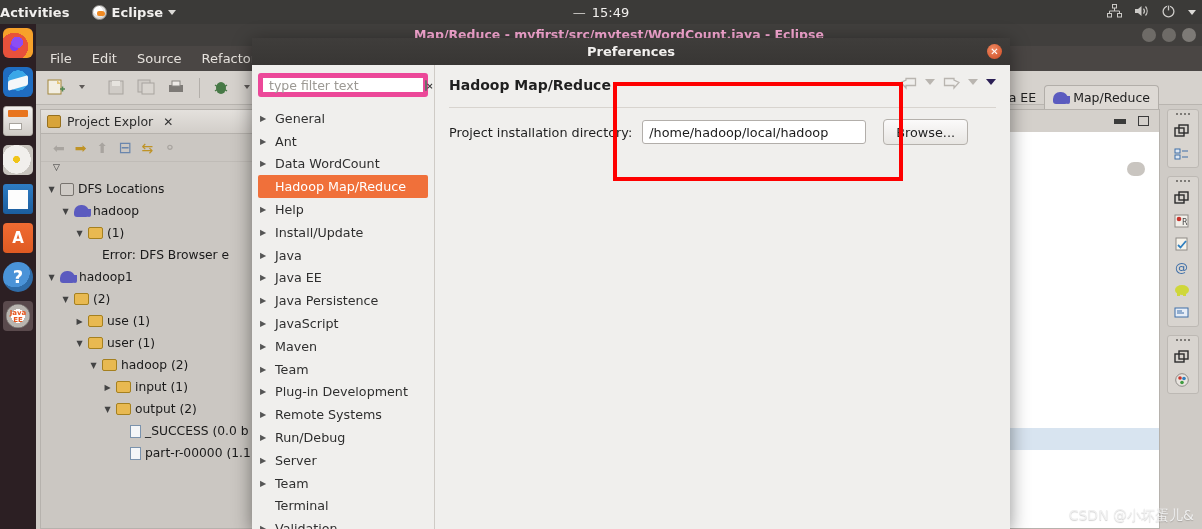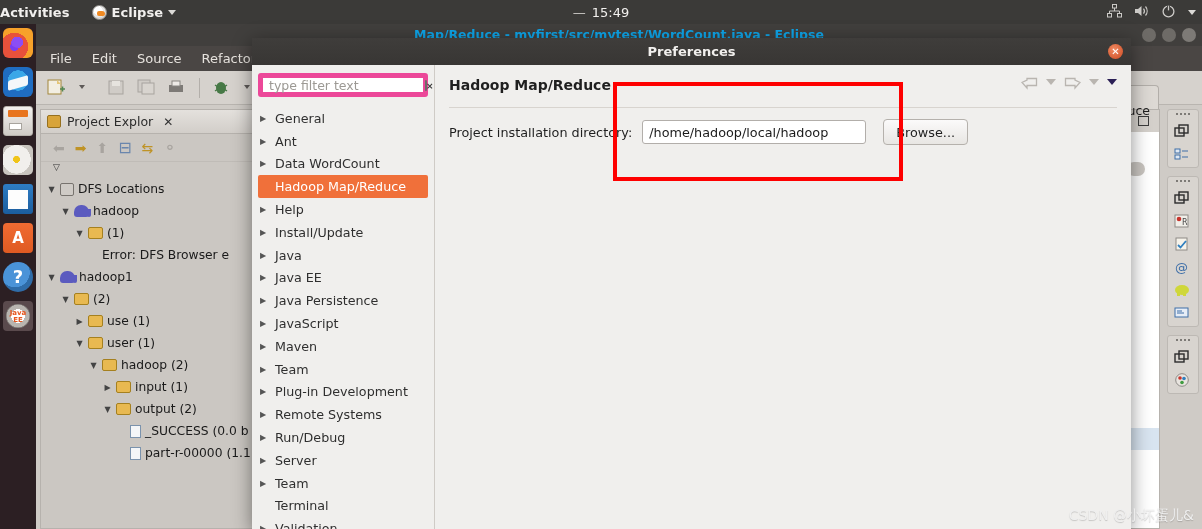--- a/index.html
+++ b/index.html
@@ -57,21 +57,21 @@
   .lico.help { background: radial-gradient(circle at 40% 35%, #4a93d8 0 55%, #2f6ca8 56% 100%); border-radius:50%; }
   .lico.help::after { content:"?"; position:absolute; inset:0; color:#fff; font:700 18px/30px "DejaVu Sans",sans-serif; text-align:center; }
   .lico.eclipse { background:#5a4a4d; border-radius:4px; }
   .lico.eclipse::after { content:""; position:absolute; inset:3px; border-radius:50%;
      background: radial-gradient(circle at 50% 50%, #ffffff 0 40%, #b9b5b0 41% 66%, #8d8a86 67% 100%); }
   .lico .eetag { position:absolute; left:2px; top:9px; right:2px; z-index:3; color:#e8581f; font:700 7px/7px "DejaVu Sans",sans-serif; text-align:center; }
 
   
   #eclipse { position: absolute; left: 36px; top: 24px; width: 1166px; height: 505px; background: #d6d2cd; }
   #ecl-title {
-    height: 22px; background: #413f3d; color: #0ea5e9;
+    height: 22px; background: #413f3d; color: #f9a8d4;
     font-size: 12.5px; font-weight: 700; text-align: center; line-height: 22px;
     position: relative; overflow: hidden; white-space: nowrap;
   }
   #ecl-title .wbtns { position:absolute; right: 6px; top: 4px; display:flex; gap: 6px; }
   .wb { width: 14px; height: 14px; border-radius: 50%; background:#6e6b67; }
   .wb.close { background:#7d7a76; }
 
   #ecl-menubar { height: 25px; background: #4a4644; color:#e6e2dd; display:flex; align-items:center; gap:20px; padding-left: 14px; font-size: 13px; }
   #ecl-toolbar { height: 34px; background:#d6d2cd; border-bottom:1px solid #b9b5b0; display:flex; align-items:center; gap:8px; padding-left: 10px; }
   .tb-ico { width:22px; height:20px; position:relative; opacity:.85; }
@@ -101,33 +101,33 @@
   #editor-region .panelbar { height:22px; display:flex; justify-content:flex-end; align-items:center; gap:12px; padding-right:10px; }
   .min-ico { width:12px; height:5px; border:1px solid #3b3b3b; background:#3b3b3b; }
   .max-ico { width:11px; height:10px; border:1.5px solid #3b3b3b; position:relative; }
   #editor-region .content { position:absolute; left:0; right:0; top:22px; bottom:0; background:#ffffff; }
   #editor-region .scrollup { position:absolute; right:14px; top:30px; width:18px; height:14px; border-radius:8px; background:#c9c5c0; }
   #editor-region .hilite { position:absolute; left:0; right:0; top:296px; height:22px; background:#d8e4f0; }
 
   
   #persp { position:absolute; right:0; top:-27px; display:flex; align-items:flex-end; gap:0; height:26px; }
   .ptab { display:flex; align-items:center; gap:5px; padding: 0 8px; height:24px; font-size:12.5px; color:#1f1f1f; }
-  .ptab.active { background:#ddd9d4; border:1px solid #b2aea9; border-bottom:none; border-radius:4px 4px 0 0;flex-direction:column; }
+  .ptab.active { background:#ddd9d4; border:1px solid #b2aea9; border-bottom:none; border-radius:4px 4px 0 0; }
   .pico-jee { width:14px; height:12px; position:relative; }
   .pico-jee::before { content:""; position:absolute; left:0; top:2px; width:5px; height:5px; border:1px solid #8a7330; background:#d8c27a; }
   .pico-jee::after { content:""; position:absolute; right:0; top:0; width:8px; height:8px; border-radius:50%; background:#b5762c; }
 
   
   #rail { position:absolute; right:0; top:4px; width:38px; bottom:0; }
   .rail-grp { margin: 0 3px 8px 3px; background:#d8d4cf; border:1px solid #bdb9b4; border-radius:3px; padding: 3px 0 5px; display:flex; flex-direction:column; align-items:center; gap:7px; }
   .rail-grp .grip { width:14px; height:3px; border-top:2px dotted #7d7a76; }
   .rico { width:18px; height:16px; position:relative; }
 
   
-  #prefs { position:absolute; left:252px; top:38px; width:879px; height:491px; background:#f0efed;
+  #prefs { position:absolute; left:252px; top:38px; width:758px; height:491px; background:#f0efed;
            box-shadow: 0 4px 18px rgba(0,0,0,.45); }
   #prefs-title { height:27px; background: linear-gradient(#3f3d3b,#383634); color:#f2f0ee;
      font-size:13px; font-weight:700; line-height:27px; text-align:center; position:relative; }
   #prefs-close { position:absolute; right:8px; top:6px; width:15px; height:15px; border-radius:50%;
      background: radial-gradient(circle at 40% 35%, #f08a62, #cc4a22); color:#fff; font:700 10px/15px "DejaVu Sans",sans-serif; text-align:center; }
   #prefs-body { position:absolute; left:0; top:27px; right:0; bottom:0; background:#f0efed; display:flex; }
   #prefs-left { width:182px; padding: 8px 6px 0 6px; }
   #filterbox { height:24px; border:5px solid #ec4899; border-radius:3px; background:#fff; display:flex; align-items:center; padding: 0 6px; }
   #filterbox input { flex:1; border:none; outline:none; font-size:12.5px; color:#4a4a4a; background:transparent; font-family:"DejaVu Sans",sans-serif; }
   #filterbox input::placeholder { color:#9c9994; }

